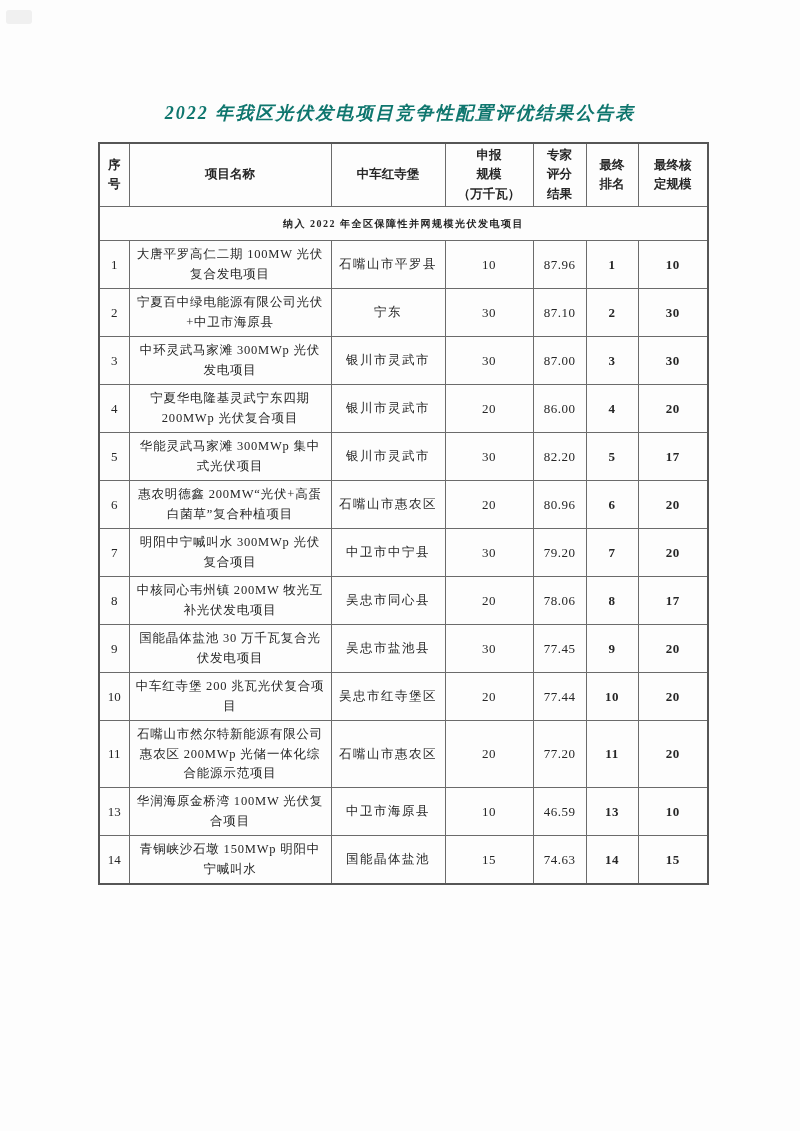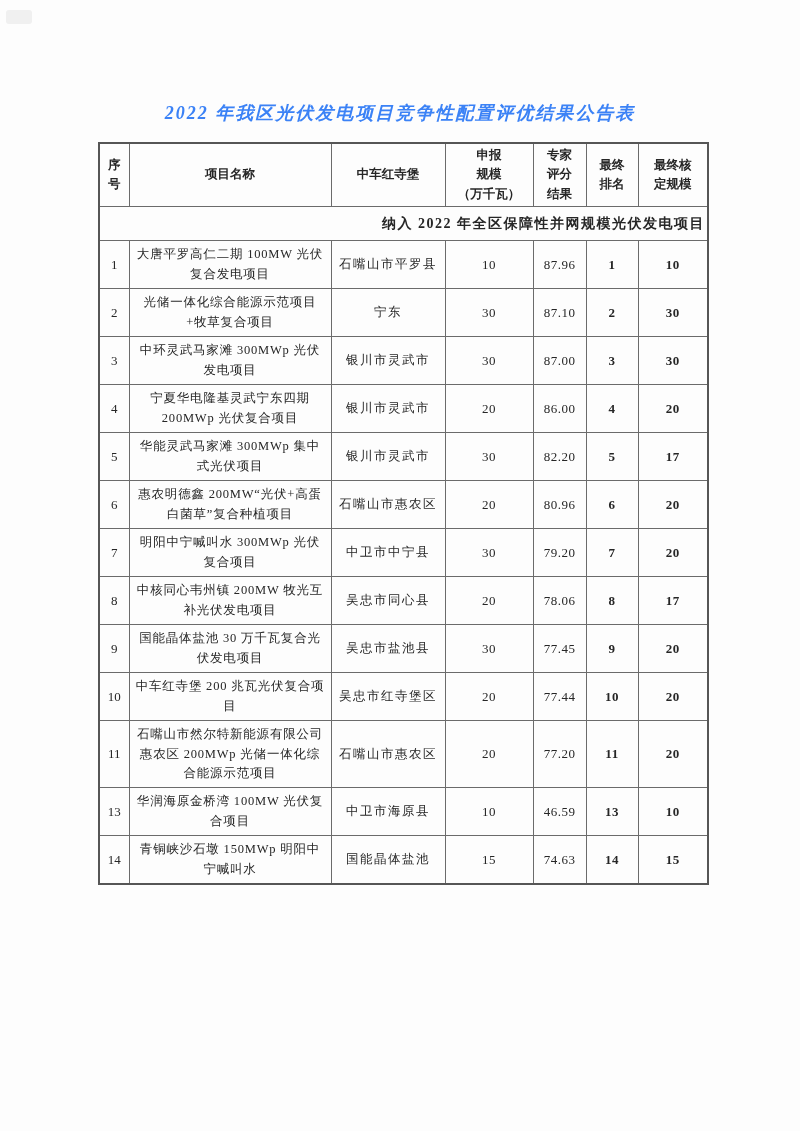--- a/index.html
+++ b/index.html
@@ -20,21 +20,21 @@
     position: absolute;
     top: 101px;
     left: 0;
     width: 100%;
     margin: 0;
     text-align: center;
     font-size: 18px;
     font-weight: bold;
     font-style: italic;
     letter-spacing: 2px;
-    color: #3b82f6;
+    color: #0f766e;
   }
   table.results-table {
     position: absolute;
     left: 98px;
     top: 142px;
     width: 609px;
     border-collapse: collapse;
     table-layout: fixed;
     border: 2px solid #565656;
   }
@@ -49,25 +49,24 @@
     word-break: break-word;
   }
   thead th {
     font-weight: bold;
     white-space: pre-line;
     height: 58px;
     padding: 2px 2px;
   }
   tr.section-row td {
     font-weight: bold;
-    font-size: 14px;
+    font-size: 10px;
     letter-spacing: 1.5px;
     height: 27px;
     padding: 3px 2px;
-    text-align: right;
   }
   tbody tr.data-row { height: 48px; }
   td.c-seq  { font-size: 13px; }
   td.c-name { letter-spacing: 0.8px; padding: 4px 6px; }
   td.c-loc  { letter-spacing: 1.5px; margin-left: 28px; }
   td.c-num  { font-size: 13px; letter-spacing: 0.5px; }
   td.c-bold { font-weight: bold; }
   
   .scan-mark {
     position: absolute;
@@ -124,21 +123,21 @@
     <td class="c-name">大唐平罗高仁二期 100MW 光伏复合发电项目</td>
     <td class="c-loc">石嘴山市平罗县</td>
     <td class="c-num">10</td>
     <td class="c-num">87.96</td>
     <td class="c-num c-bold">1</td>
     <td class="c-num c-bold">10</td>
   </tr>
 
   <tr class="data-row">
     <td class="c-seq">2</td>
-    <td class="c-name">光储一体化综合能源示范项目+牧草复合项目</td>
+    <td class="c-name">宁夏百中绿电能源有限公司光伏+中卫市海原县</td>
     <td class="c-loc">宁东</td>
     <td class="c-num">30</td>
     <td class="c-num">87.10</td>
     <td class="c-num c-bold">2</td>
     <td class="c-num c-bold">30</td>
   </tr>
 
   <tr class="data-row">
     <td class="c-seq">3</td>
     <td class="c-name">中环灵武马家滩 300MWp 光伏发电项目</td>

